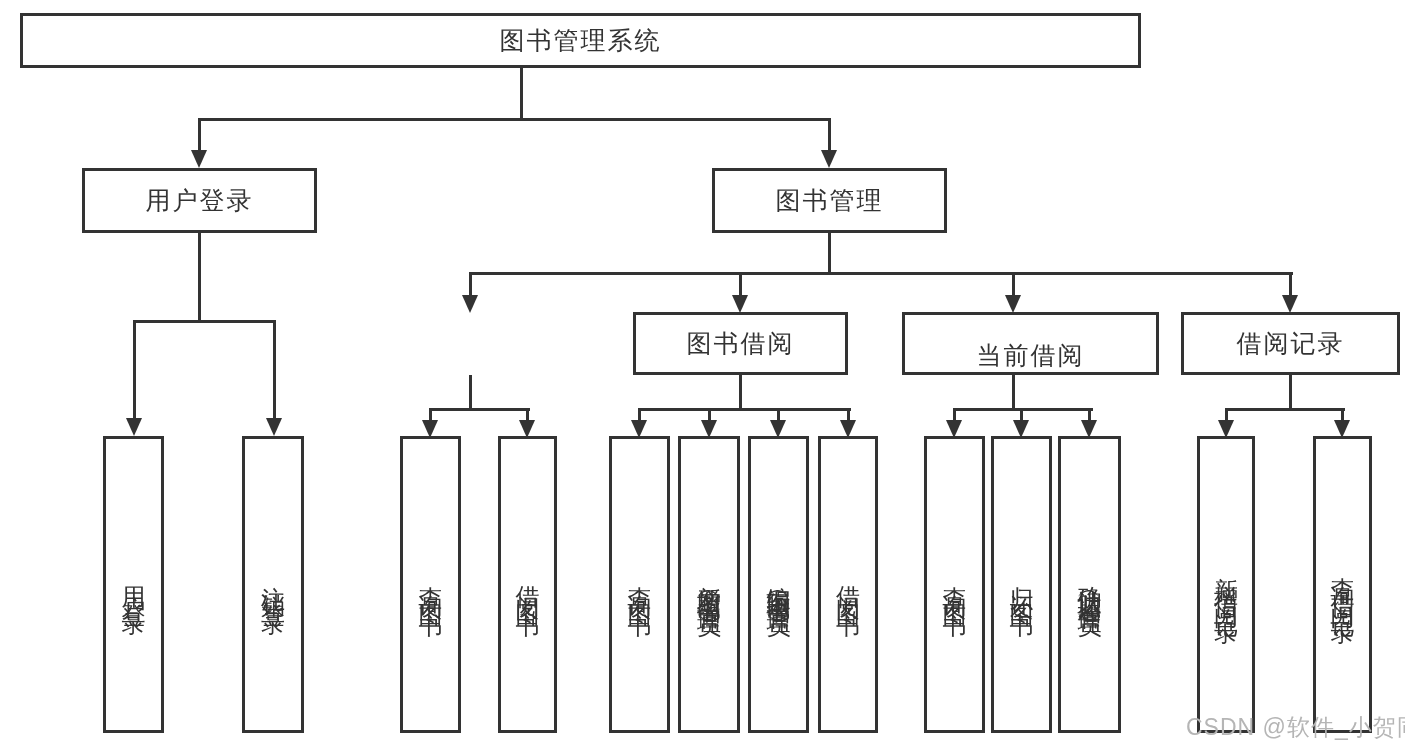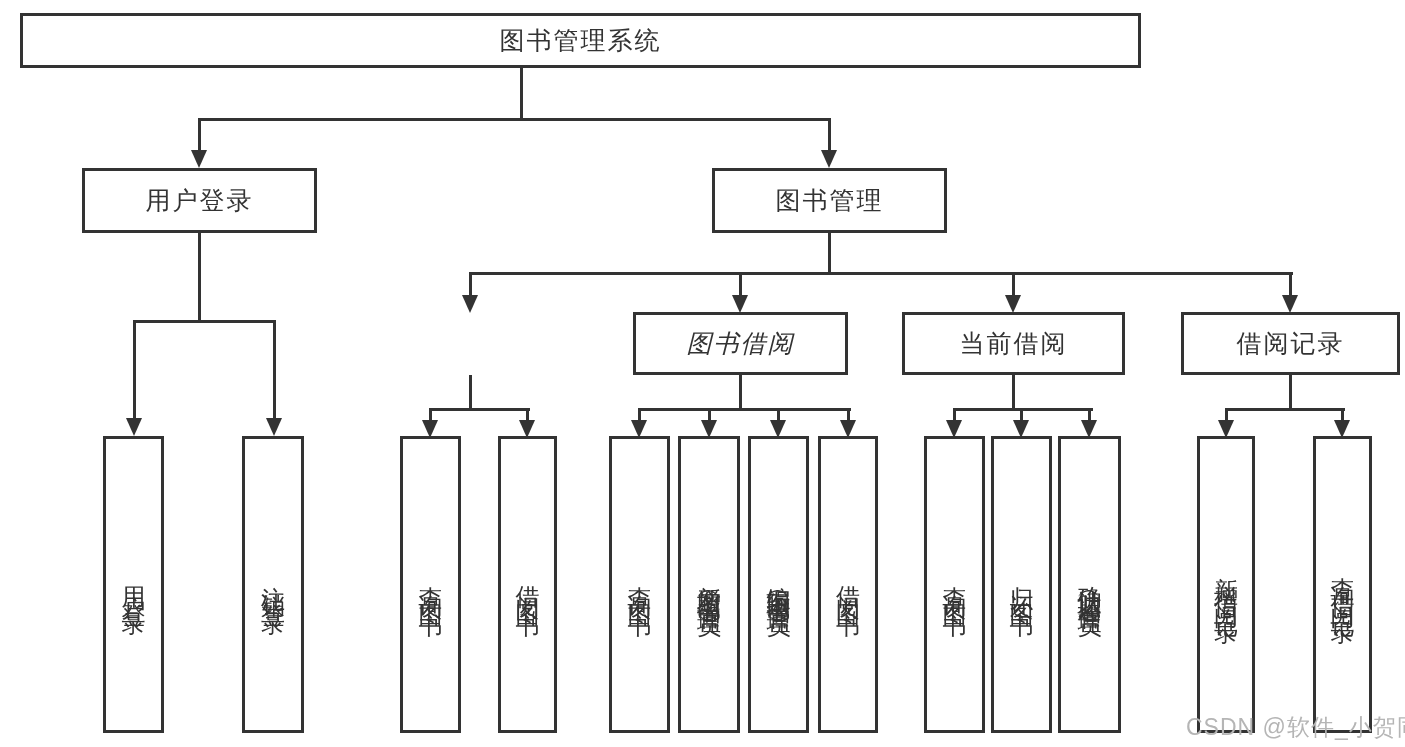--- a/index.html
+++ b/index.html
@@ -102,24 +102,24 @@
     <span>图书管理系统</span>
   </div>
 
   <div class="node hbox" style="left:82px;top:168px;width:235px;height:65px;">
     <span>用户登录</span>
   </div>
   <div class="node hbox" style="left:712px;top:168px;width:235px;height:65px;">
     <span>图书管理</span>
   </div>
 
-  <div class="node hbox" style="left:633px;top:312px;width:215px;height:63px;font-style:italic;">
+  <div class="node hbox" style="left:633px;top:312px;width:215px;height:63px;">
     <span>图书借阅</span>
   </div>
-  <div class="node hbox" style="left:902px;top:312px;width:223px;height:63px;">
+  <div class="node hbox" style="left:902px;top:312px;width:257px;height:63px;align-items:flex-end;">
     <span>当前借阅</span>
   </div>
   <div class="node hbox" style="left:1181px;top:312px;width:219px;height:63px;">
     <span>借阅记录</span>
   </div>
 
   <div class="node leaf" style="left:103px;top:436px;width:61px;height:297px;">
     <span class="vtext">用户登录</span>
   </div>
   <div class="node leaf" style="left:242px;top:436px;width:62px;height:297px;">

